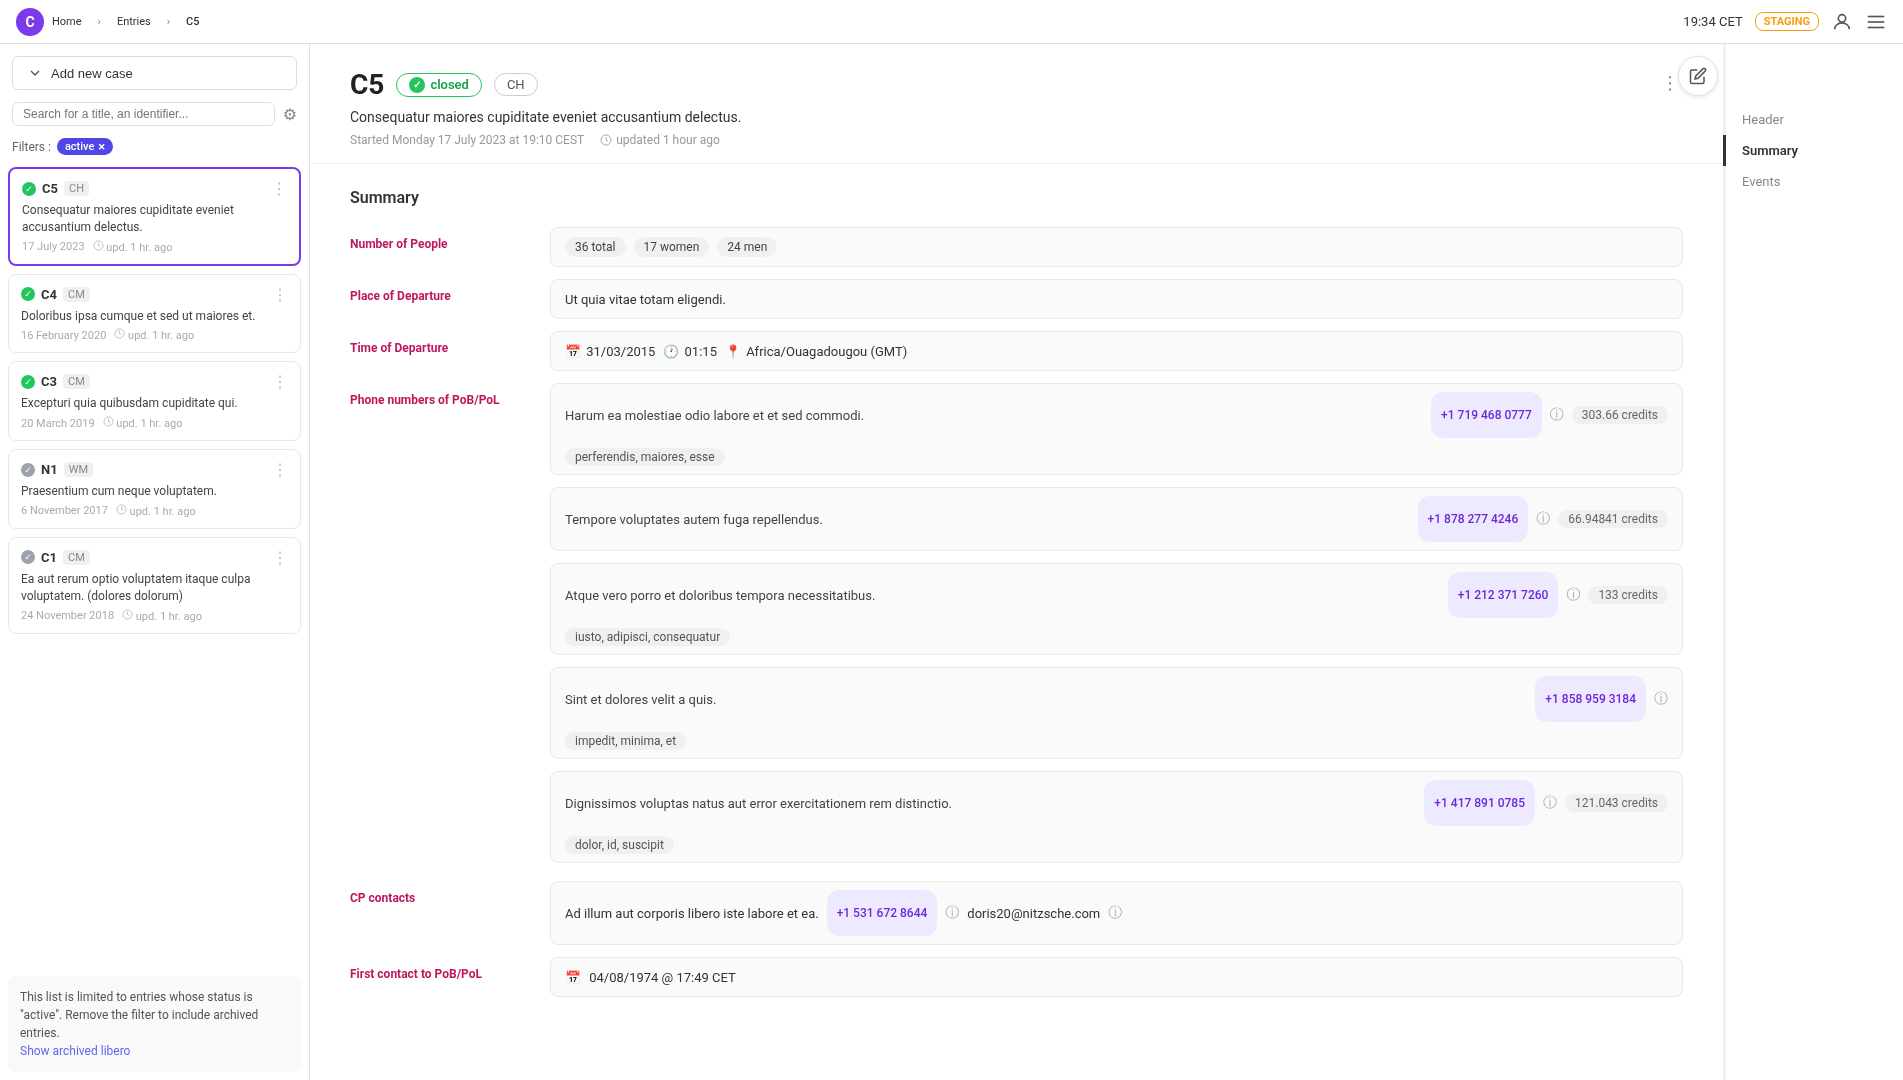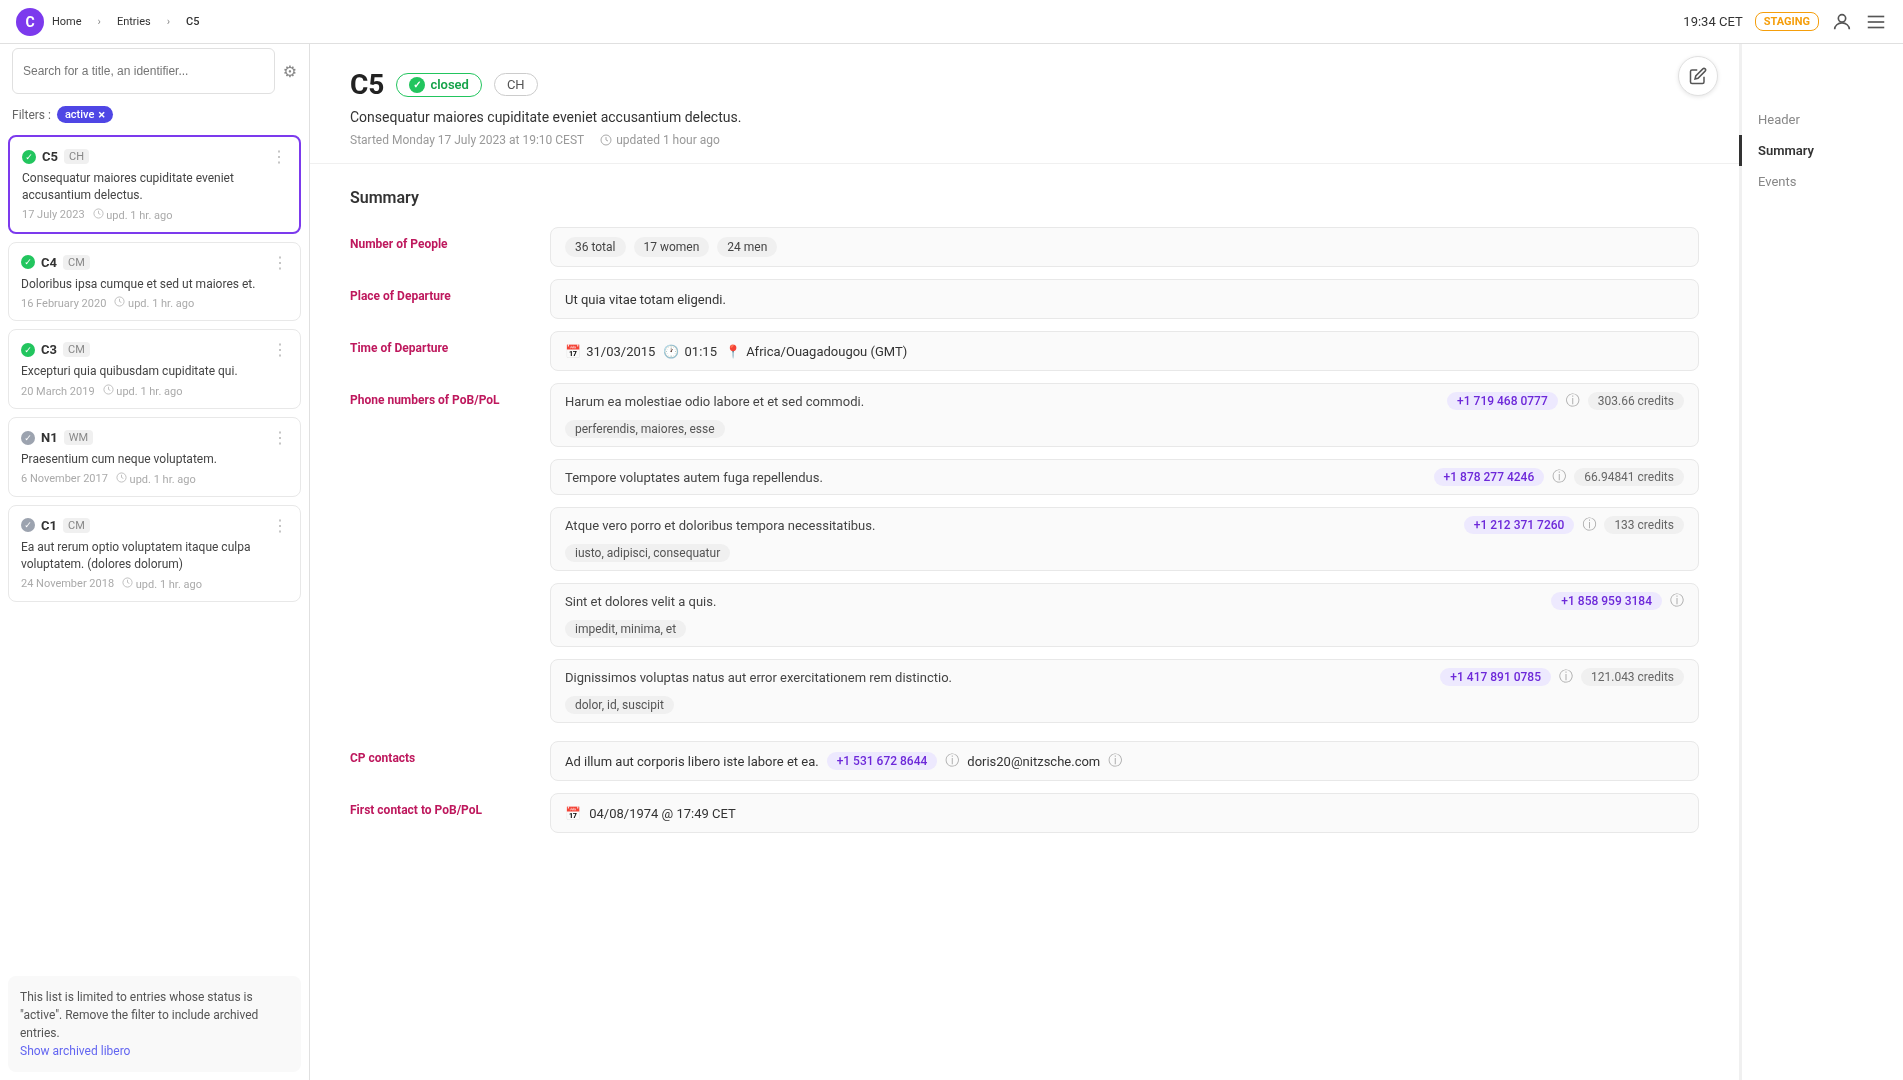--- a/index.html
+++ b/index.html
@@ -16,21 +16,21 @@
     .staging-badge { background: transparent; border: 1.5px solid #f59e0b; color: #f59e0b; font-size: 11px; font-weight: bold; padding: 2px 8px; border-radius: 8px; }
     .topbar-icon-btn { background: none; border: none; cursor: pointer; color: #555; font-size: 18px; display: flex; align-items: center; }
 
     
     .layout { display: flex; height: calc(1080px - 44px); }
 
     
     .sidebar { width: 310px; background: #fff; border-right: 1px solid #e0e0e0; display: flex; flex-direction: column; overflow: hidden; }
     .sidebar-add-btn { display: flex; align-items: center; gap: 8px; margin: 12px 12px 8px; background: #fff; border: 1px solid #ddd; border-radius: 6px; padding: 8px 14px; cursor: pointer; font-size: 13px; color: #333; font-weight: 500; }
     .sidebar-search-row { display: flex; align-items: center; gap: 8px; padding: 4px 12px 8px; }
-    .sidebar-search { flex: 1; border: 1px solid #e0e0e0; border-radius: 6px; padding: 15px 10px; font-size: 12px; color: #999; outline: none; }
+    .sidebar-search { flex: 1; border: 1px solid #e0e0e0; border-radius: 6px; padding: 4px 10px; font-size: 12px; color: #999; outline: none; }
     .sidebar-filter-icon { color: #888; cursor: pointer; font-size: 16px; }
     .sidebar-filters { padding: 4px 12px 8px; display: flex; align-items: center; gap: 6px; font-size: 12px; color: #666; }
     .filter-chip { display: flex; align-items: center; gap: 4px; background: #4f46e5; color: #fff; border-radius: 12px; padding: 2px 8px; font-size: 11px; font-weight: 500; }
     .filter-chip-close { cursor: pointer; font-size: 13px; line-height: 1; }
     .sidebar-list { flex: 1; overflow-y: auto; padding: 4px 8px; }
     .list-item { border: 1px solid #e8e8e8; border-radius: 8px; padding: 10px 12px; margin-bottom: 8px; background: #fff; cursor: pointer; position: relative; }
     .list-item.active { border-color: #7c3aed; border-width: 2px; }
     .list-item-header { display: flex; align-items: center; gap: 6px; margin-bottom: 4px; }
     .list-item-id { font-weight: 700; font-size: 13px; }
     .list-item-tag { font-size: 11px; color: #888; background: #f0f0f0; border-radius: 4px; padding: 1px 5px; }
@@ -60,28 +60,28 @@
     .icon-btn { background: none; border: none; cursor: pointer; color: #888; font-size: 18px; padding: 4px; border-radius: 4px; }
 
     
     .summary-section { padding: 24px 40px; }
     .summary-title { font-size: 16px; font-weight: 600; color: #333; margin-bottom: 20px; }
     .field-row { display: flex; align-items: flex-start; gap: 20px; margin-bottom: 12px; }
     .field-label { width: 180px; flex-shrink: 0; font-size: 12px; color: #be185d; padding-top: 10px; font-weight: 700; }
     .field-value-box { flex: 1; background: #fafafa; border: 1px solid #e8e8e8; border-radius: 8px; padding: 8px 14px; min-height: 40px; display: flex; align-items: center; flex-wrap: wrap; gap: 8px; }
     .tag-chip { background: #f0f0f0; border-radius: 12px; padding: 3px 10px; font-size: 12px; color: #444; }
     .phone-entry { background: #fafafa; border: 1px solid #e8e8e8; border-radius: 8px; padding: 8px 14px; margin-bottom: 6px; display: flex; align-items: center; flex-wrap: wrap; gap: 8px; font-size: 13px; color: #444; }
-    .phone-number { background: #ede9fe; color: #6d28d9; border-radius: 12px; padding: 2px 10px; font-size: 12px; font-weight: 500; }
+    .phone-number { background: #ede9fe; color: #6d28d9; border-radius: 12px; padding: 16px 10px; font-size: 12px; font-weight: 500; }
     .credits-badge { background: #f0f0f0; color: #666; border-radius: 12px; padding: 2px 10px; font-size: 12px; }
     .info-icon { color: #aaa; cursor: pointer; font-size: 14px; }
     .phone-tag { background: #f0f0f0; border-radius: 12px; padding: 2px 10px; font-size: 12px; color: #555; }
     .phone-entries-container { flex: 1; display: flex; flex-direction: column; gap: 6px; }
 
     
-    .right-nav { width: 164px; background: #fff; border-left: 3px solid #f0f0f0; padding-top: 60px; }
+    .right-nav { width: 180px; background: #fff; border-left: 3px solid #f0f0f0; padding-top: 60px; }
     .right-nav-item { padding: 8px 16px; font-size: 13px; color: #888; cursor: pointer; border-left: 3px solid transparent; margin-left: -3px; }
     .right-nav-item.active { color: #333; font-weight: 600; border-left-color: #333; }
 
     
     .edit-fab { position: fixed; right: 200px; top: 60px; background: #fff; border: 1px solid #e0e0e0; border-radius: 50%; width: 40px; height: 40px; display: flex; align-items: center; justify-content: center; cursor: pointer; box-shadow: 0 1px 4px rgba(0,0,0,0.1); }
 
     .field-row-phones { display: flex; align-items: flex-start; gap: 20px; margin-bottom: 12px; }
   </style>
 </head>
 <body>
@@ -112,20 +112,26 @@
           <line x1="3" y1="12" x2="21" y2="12"></line>
           <line x1="3" y1="18" x2="21" y2="18"></line>
         </svg>
     </button>
   </div>
 </div>
 
 <div class="layout">
 
   <div class="sidebar">
+    <button class="sidebar-add-btn">
+      <svg width="16" height="16" viewBox="0 0 24 24" fill="none" stroke="#555" stroke-width="2">
+          <polyline points="6 9 12 15 18 9"></polyline>
+        </svg>
+      <span>Add new case</span>
+    </button>
     <div class="sidebar-search-row">
       <input class="sidebar-search" type="text" placeholder="Search for a title, an identifier..." style="">
       <span class="sidebar-filter-icon">⚙</span>
     </div>
     <div class="sidebar-filters">
       <span>Filters :</span>
       <span class="filter-chip">
         <span>active</span>
         <span class="filter-chip-close">×</span>
       </span>

